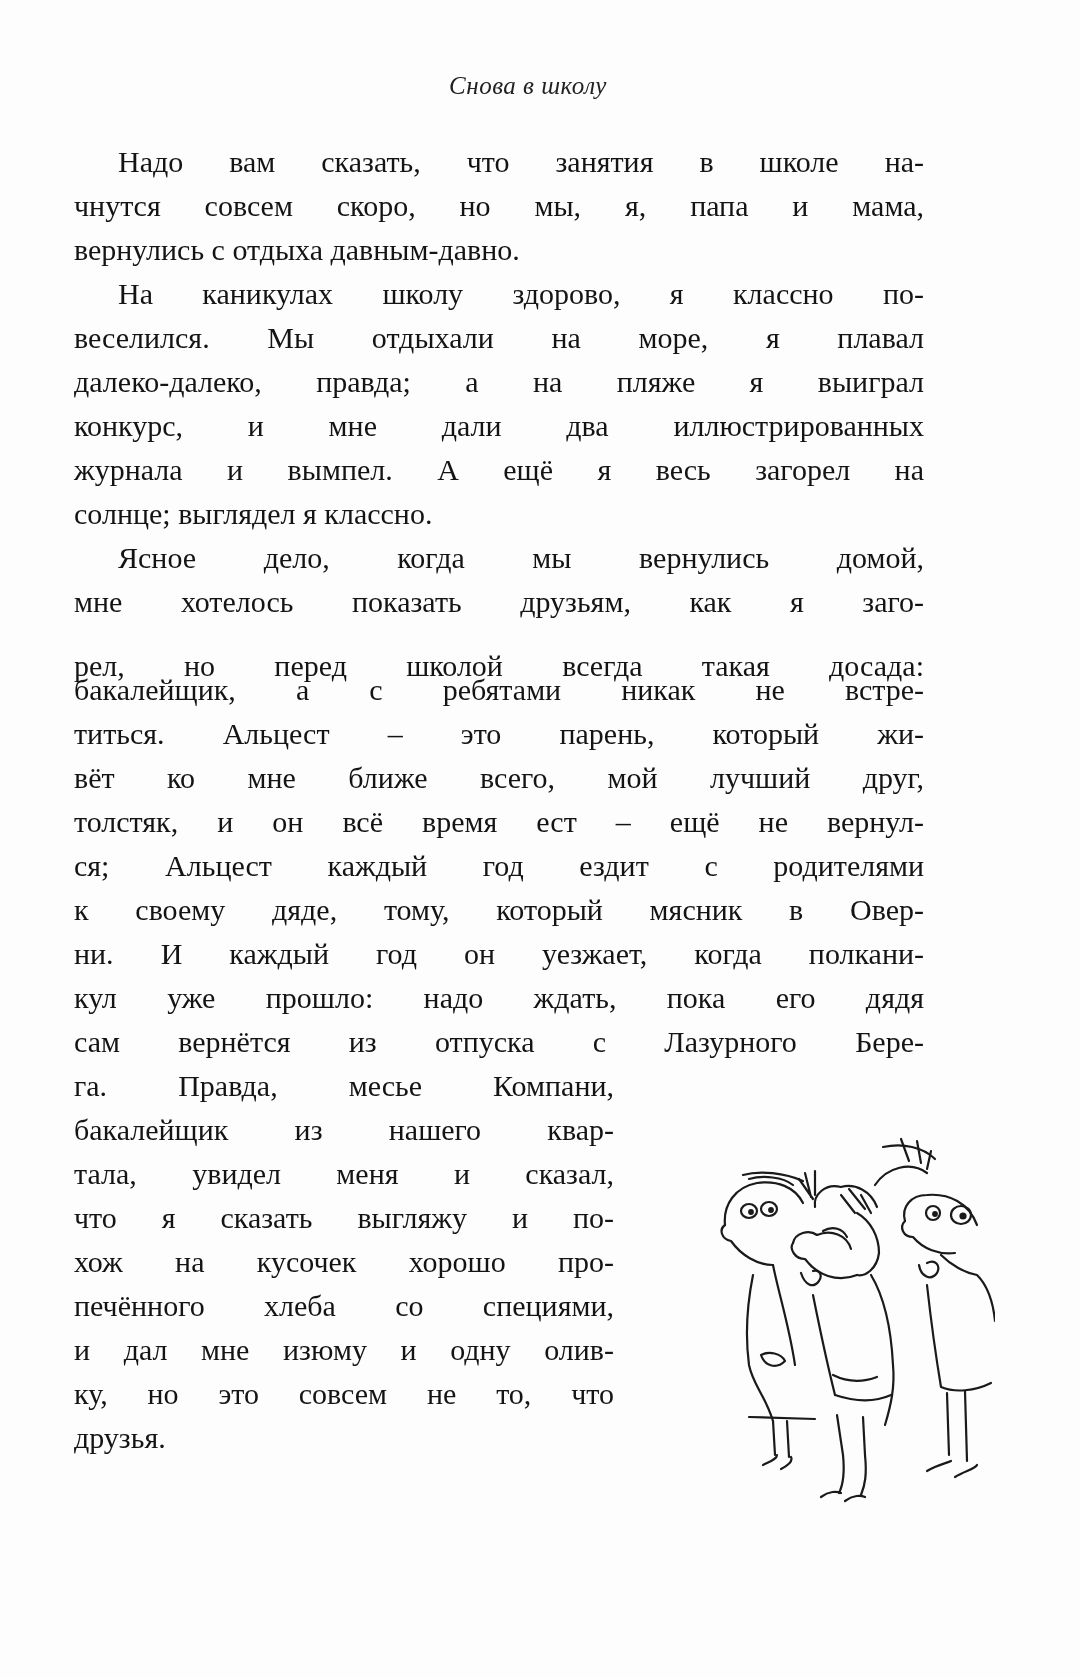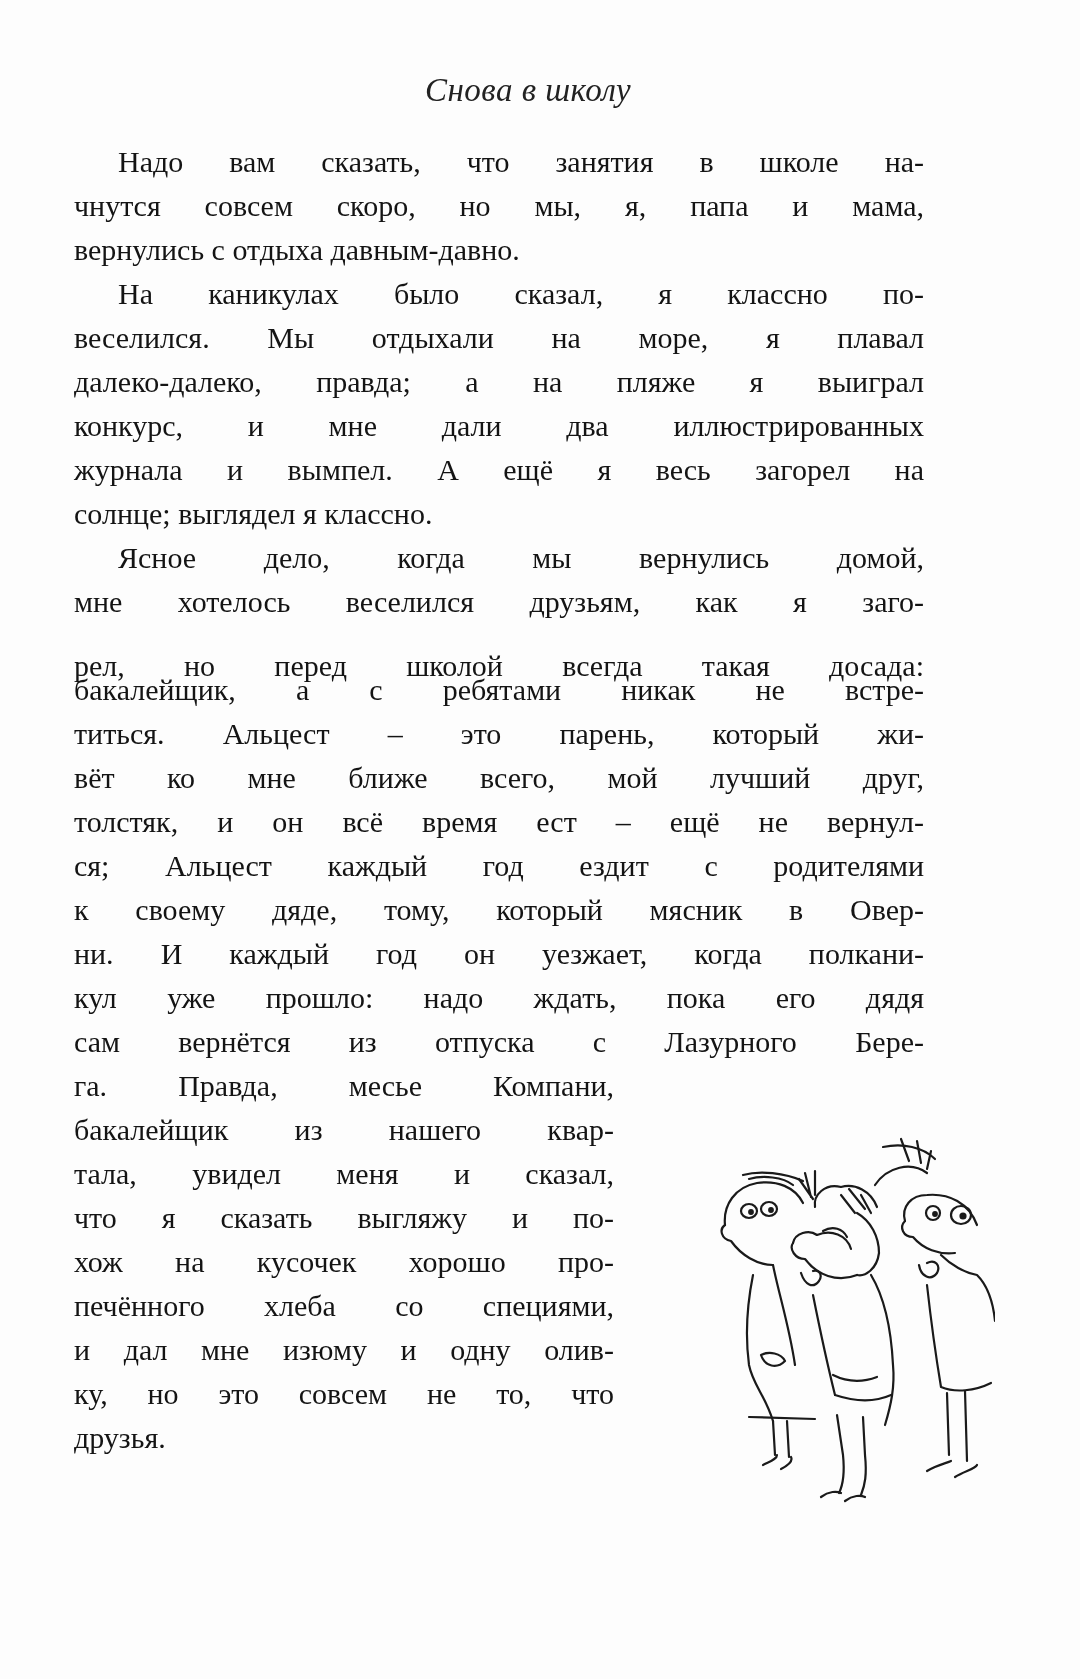--- a/index.html
+++ b/index.html
@@ -22,21 +22,21 @@
       height: 1679px;
       background: #fdfdfd;
     }
     .running-head {
       position: absolute;
       top: 72px;
       left: 0;
       width: 1056px;
       text-align: center;
       font-style: italic;
-      font-size: 33px;
+      font-size: 25px;
       letter-spacing: 0.5px;
       color: #222;
     }
     .text-block {
       position: absolute;
       left: 74px;
       top: 140px;
       width: 850px;
     }
     .line {
@@ -76,29 +76,29 @@
 <div class="page">
 
   <div class="running-head">Снова в школу</div>
 
   <div class="text-block">
 
     <div class="line indent wide" style="top:0px">Надо вам сказать, что занятия в школе на-</div>
     <div class="line wide" style="top:44px">чнутся совсем скоро, но мы, я, папа и мама,</div>
     <div class="line" style="top:88px">вернулись с отдыха давным-давно.</div>
 
-    <div class="line indent wide" style="top:132px">На каникулах было сказал, я классно по-</div>
+    <div class="line indent wide" style="top:132px">На каникулах школу здорово, я классно по-</div>
     <div class="line wide" style="top:176px">веселился. Мы отдыхали на море, я плавал</div>
     <div class="line wide" style="top:220px">далеко-далеко, правда; а на пляже я выиграл</div>
     <div class="line wide" style="top:264px">конкурс, и мне дали два иллюстрированных</div>
     <div class="line wide" style="top:308px">журнала и вымпел. А ещё я весь загорел на</div>
     <div class="line" style="top:352px">солнце; выглядел я классно.</div>
 
     <div class="line indent wide" style="top:396px">Ясное дело, когда мы вернулись домой,</div>
-    <div class="line wide" style="top:440px">мне хотелось веселился друзьям, как я заго-</div>
+    <div class="line wide" style="top:440px">мне хотелось показать друзьям, как я заго-</div>
     <div class="line wide" style="top:504px">рел, но перед школой всегда такая досада:</div>
     <div class="line wide" style="top:528px">бакалейщик, а с ребятами никак не встре-</div>
     <div class="line wide" style="top:572px">титься. Альцест – это парень, который жи-</div>
     <div class="line wide" style="top:616px">вёт ко мне ближе всего, мой лучший друг,</div>
     <div class="line wide" style="top:660px">толстяк, и он всё время ест – ещё не вернул-</div>
     <div class="line wide" style="top:704px">ся; Альцест каждый год ездит с родителями</div>
     <div class="line wide" style="top:748px">к своему дяде, тому, который мясник в Овер-</div>
     <div class="line wide" style="top:792px">ни. И каждый год он уезжает, когда полкани-</div>
     <div class="line wide" style="top:836px">кул уже прошло: надо ждать, пока его дядя</div>
     <div class="line wide" style="top:880px">сам вернётся из отпуска с Лазурного Бере-</div>

